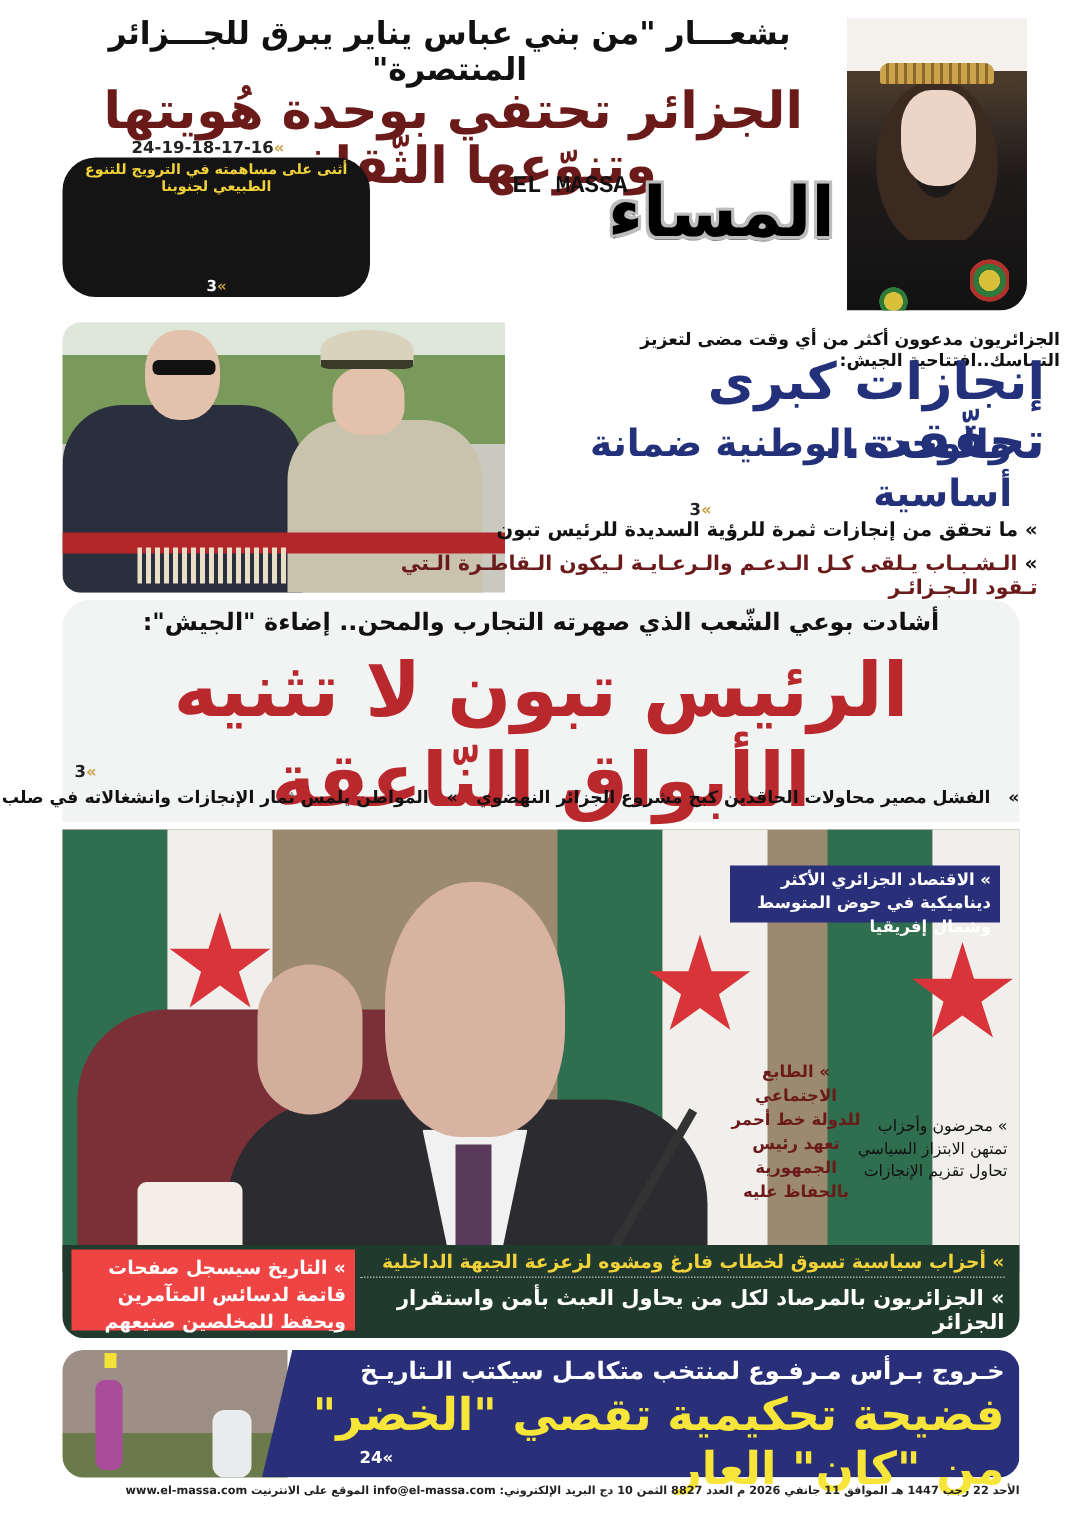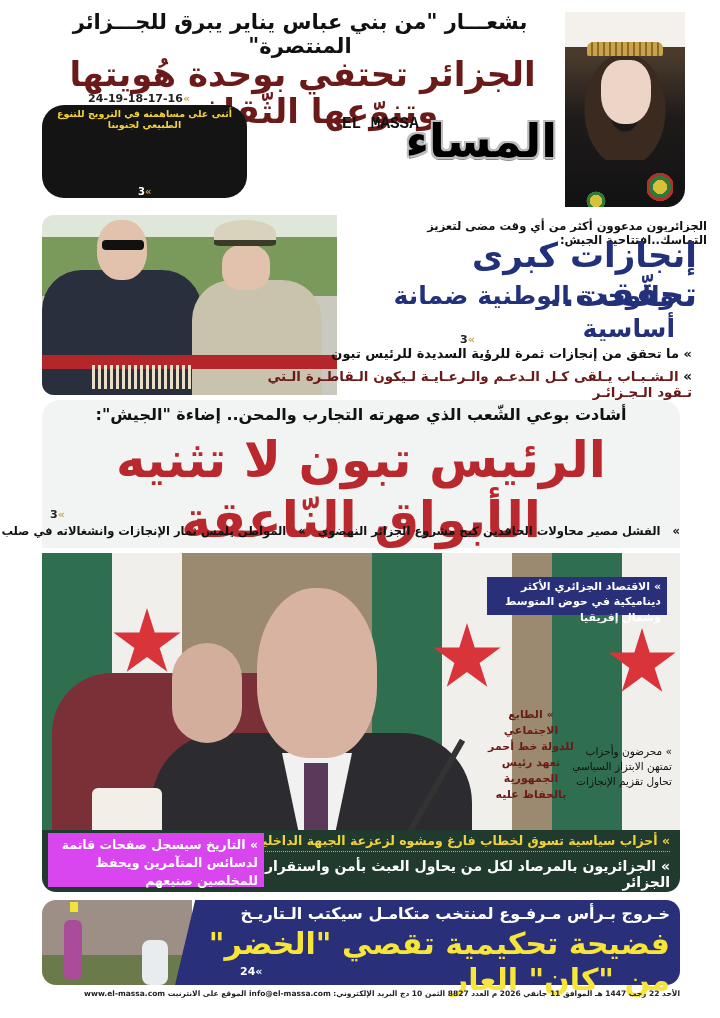--- a/index.html
+++ b/index.html
@@ -133,21 +133,21 @@
   .cap-red-txt { left: 455px; top: 707px; width: 90px; text-align: center; font-size: 11px; font-weight: bold; color: #6b1a1a; line-height: 1.45; margin-left: 31px; }
   .cap-dark-txt { left: 560px; top: 744px; width: 112px; text-align: right; font-size: 10.5px; font-weight: normal; color: #111; line-height: 1.45; }
 
   .photo-bar {
     left: 42px; top: 830px; width: 638px; height: 62px; background: #213a2e;
     border-radius: 0 0 14px 14px;
   }
   .bar-l1 { left: 240px; top: 833px; width: 430px; text-align: right; font-size: 12.5px; font-weight: bold; color: #f2d23a; padding-bottom: 3px; border-bottom: 1px dotted #aaa; }
   .bar-l2 { left: 240px; top: 858px; width: 430px; text-align: right; font-size: 14px; font-weight: bold; color: #fff; }
   .bar-red {
-    left: 48px; top: 833px; width: 216px; height: 54px; background: #d946ef; color: #fff;
+    left: 48px; top: 833px; width: 189px; height: 54px; background: #ef4444; color: #fff;
     font-size: 12.5px; font-weight: bold; text-align: right; padding: 3px 6px; line-height: 1.45;
   }
 
   
   .sport-photo {
     left: 42px; top: 900px; width: 150px; height: 85px; border-radius: 14px 0 0 14px; overflow: hidden;
     background: linear-gradient(180deg, #9e8f86 0 65%, #6b7a4a 65% 100%);
   }
   .sport-photo .ref { position:absolute; left: 22px; top: 20px; width: 18px; height: 60px; background: #a94d9a; border-radius: 6px; }
   .sport-photo .card { position:absolute; left: 28px; top: 2px; width: 8px; height: 10px; background: #f2e23a; }

